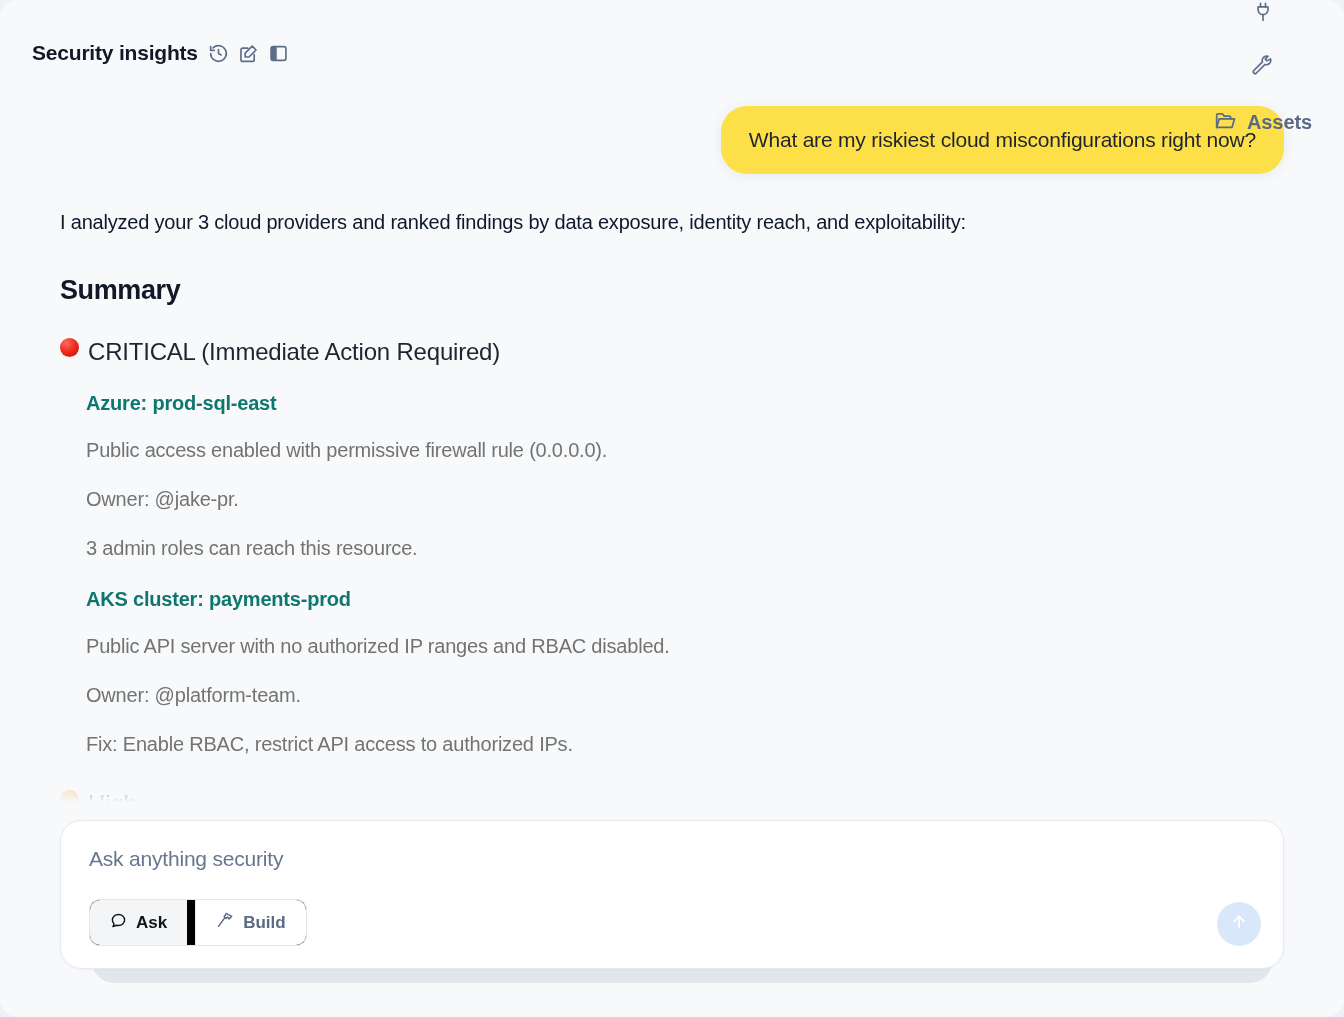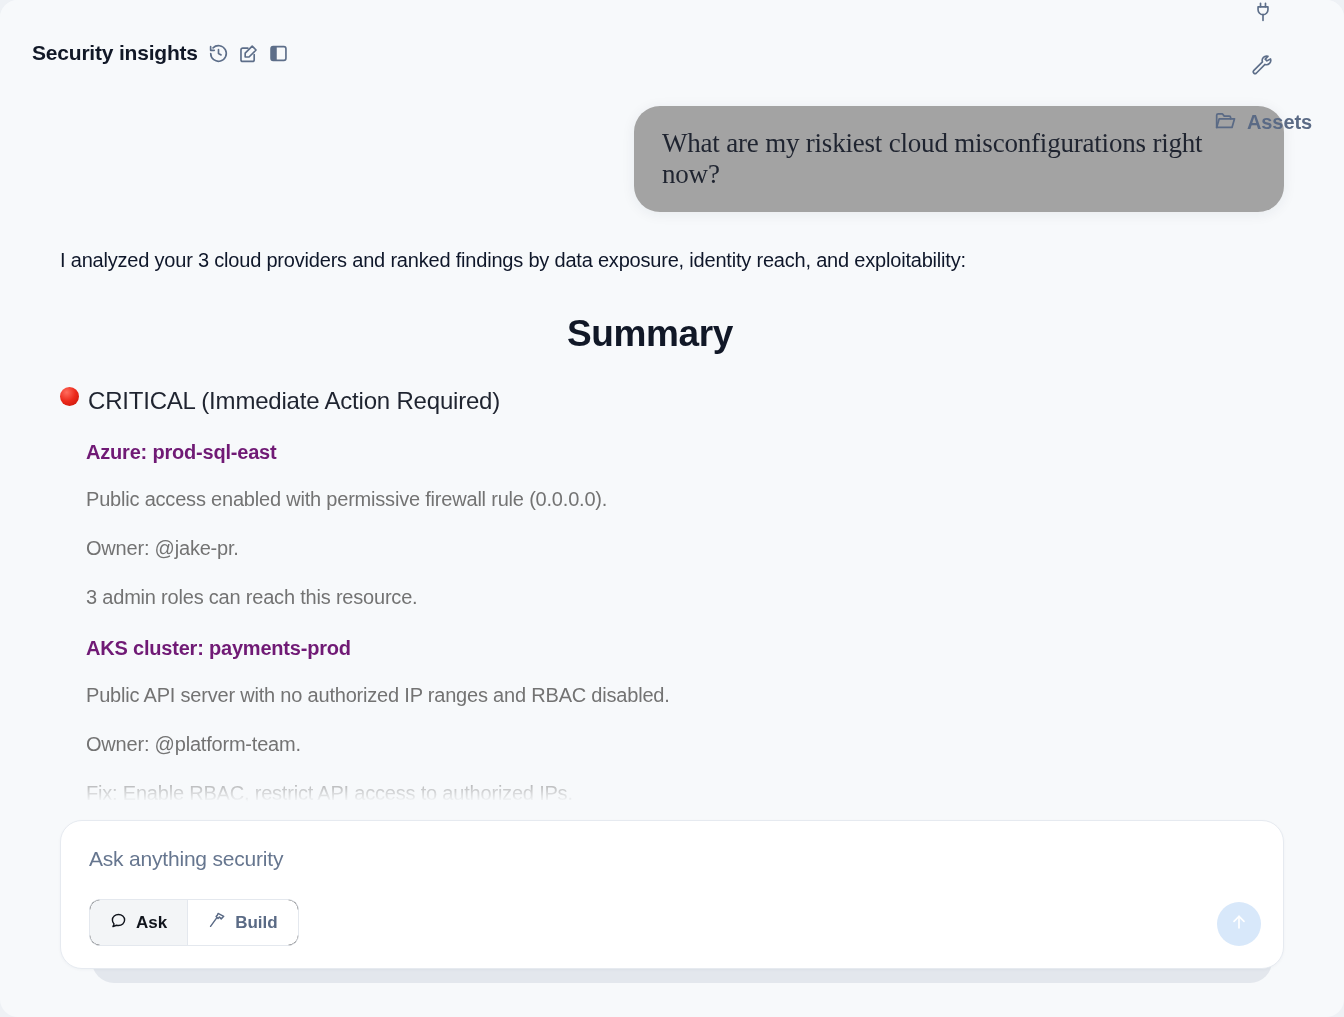--- a/index.html
+++ b/index.html
@@ -90,47 +90,45 @@
     mask-image: linear-gradient(to bottom, #000 0px, #000 670px, rgba(0,0,0,0.55) 700px, rgba(0,0,0,0) 720px);
     z-index: 10;
   }
 
   .user-row {
     display: flex;
     justify-content: flex-end;
   }
   .user-bubble {
     max-width: 650px;
-    background: #a3a3a3;
+    background: #fde047;
     border-radius: 26px;
     padding: 22px 28px;
-    font-size: 27px;
+    font-size: 21px;
     color: #1f2430;
     letter-spacing: -0.2px;
     box-shadow: 0 2px 14px rgba(31,45,70,0.07);
-    font-family: Liberation Serif, serif;
   }
 
   .assistant {
     margin-top: 34px;
     max-width: 1180px;
   }
   .intro-line {
     font-size: 20px;
     color: #0f172a;
     letter-spacing: -0.2px;
     line-height: 1.45;
   }
   .summary-heading {
-    font-size: 37px;
+    font-size: 27px;
     font-weight: 700;
     color: #111827;
     letter-spacing: -0.4px;
     margin-top: 38px;
-    text-align: center;
   }
 
   .severity-block { margin-top: 32px; }
   .severity-head {
     display: flex;
     align-items: flex-start;
     gap: 9px;
     font-size: 24px;
     color: #1f2430;
     letter-spacing: -0.2px;
@@ -145,21 +143,21 @@
     background: radial-gradient(circle at 35% 28%, #ff6d5e 0%, #ec2a1c 48%, #c21206 100%);
   }
   .dot.high {
     background: radial-gradient(circle at 35% 28%, #ffce7a 0%, #f9a83b 50%, #e68a16 100%);
   }
 
   .finding { margin-top: 26px; padding-left: 26px; }
   .finding-title {
     font-size: 20px;
     font-weight: 700;
-    color: #701a75;
+    color: #0f766e;
     letter-spacing: -0.2px;
   }
   .finding-line {
     font-size: 20px;
     color: #737373;
     letter-spacing: -0.2px;
     margin-top: 22px;
     line-height: 1.35;
   }
 
@@ -199,20 +197,21 @@
   }
 
   .mode-toggle {
     display: inline-flex;
     align-items: stretch;
     margin-top: 28px;
     border: 1px solid #e4e8ee;
     border-radius: 11px;
     overflow: hidden;
     background: #000000;
+    gap: 8px;
   }
   .mode-btn {
     display: flex;
     align-items: center;
     gap: 9px;
     padding: 11px 20px;
     font-size: 17px;
     cursor: pointer;
     white-space: nowrap;
   }

